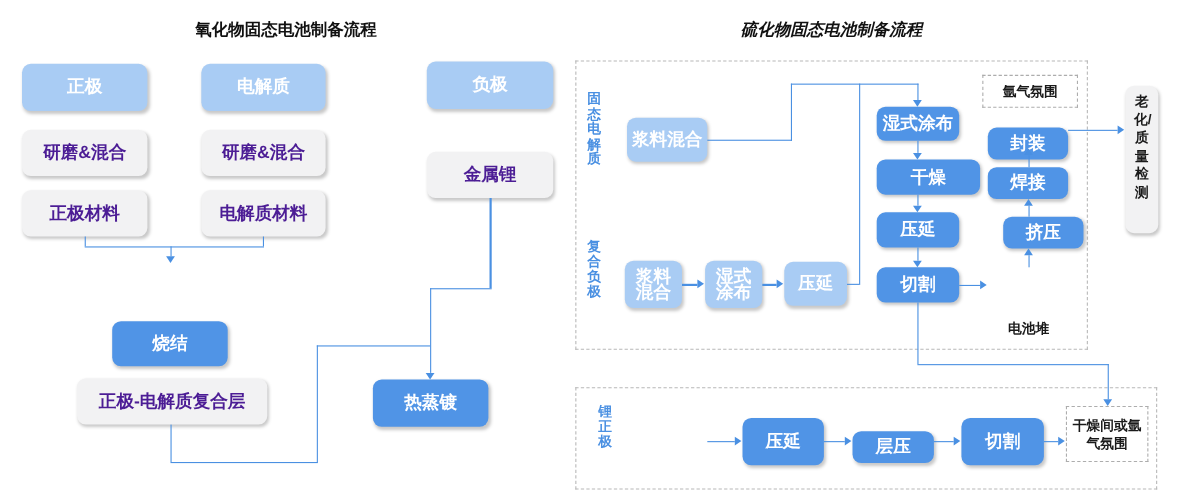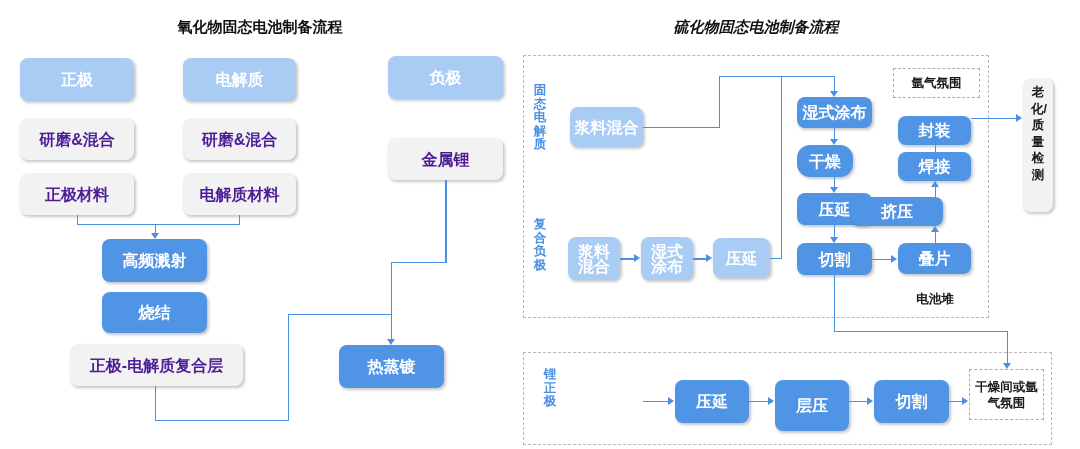--- a/index.html
+++ b/index.html
@@ -49,21 +49,20 @@
   <div class="bx lb" style="left:20px;top:58px;width:114px;height:43px;">正极</div>
   <div class="bx lb" style="left:183px;top:58px;width:113px;height:43px;">电解质</div>
   <div class="bx lb" style="left:388px;top:56px;width:115px;height:43px;">负极</div>
 
   <div class="bx gb" style="left:20px;top:118px;width:114px;height:42px;">研磨&amp;混合</div>
   <div class="bx gb" style="left:183px;top:118px;width:113px;height:42px;">研磨&amp;混合</div>
   <div class="bx gb" style="left:20px;top:173px;width:114px;height:42px;">正极材料</div>
   <div class="bx gb" style="left:183px;top:173px;width:113px;height:42px;">电解质材料</div>
   <div class="bx gb" style="left:388px;top:138px;width:115px;height:42px;">金属锂</div>
 
-  <div class="bx mb" style="left:102px;top:239px;width:105px;height:43px;">高频溅射</div>
   <div class="bx mb" style="left:102px;top:292px;width:105px;height:41px;">烧结</div>
   <div class="bx gb" style="left:70px;top:344px;width:173px;height:42px;">正极-电解质复合层</div>
   <div class="bx mb" style="left:339px;top:345px;width:105px;height:43px;">热蒸镀</div>
 
   <div class="seg" style="left:76.5px;top:215px;width:1.5px;height:9px;"></div>
   <div class="seg" style="left:238.5px;top:215px;width:1.5px;height:9px;"></div>
   <div class="seg" style="left:76.5px;top:223.5px;width:163.5px;height:1.5px;"></div>
   <div class="seg" style="left:154.5px;top:224px;width:1.5px;height:9px;"></div>
   <div class="arr-d" style="left:151px;top:233px;"></div>
 
@@ -84,37 +83,36 @@
 
   <div class="vlabel" style="left:533px;top:84px;">固态电解质</div>
   <div class="vlabel" style="left:533px;top:218px;">复合负极</div>
   <div class="vlabel" style="left:543px;top:368px;">锂正极</div>
 
   <div class="dashlbl" style="left:893px;top:68px;width:87px;height:30px;">氩气氛围</div>
 
   <div class="bx lb" style="left:570px;top:107px;width:73px;height:40px;">浆料混合</div>
 
   <div class="bx mb" style="left:797px;top:97px;width:75px;height:31px;">湿式涂布</div>
-  <div class="bx mb" style="left:797px;top:145px;width:56px;height:32px;border-radius:13px;">干燥</div>
+  <div class="bx mb" style="left:797px;top:145px;width:94px;height:32px;">干燥</div>
   <div class="bx mb" style="left:797px;top:193px;width:75px;height:32px;">压延</div>
   <div class="bx mb" style="left:797px;top:243px;width:75px;height:32px;">切割</div>
 
   <div class="bx mb" style="left:898px;top:92px;width:73px;height:29px;margin-top:24px;">封装</div>
   <div class="bx mb" style="left:898px;top:152px;width:73px;height:29px;">焊接</div>
-  <div class="bx mb" style="left:851px;top:197px;width:92px;height:29px;">挤压</div>
-  <div class="bx mb" style="left:898px;top:243px;width:73px;height:31px;">叠片</div>
+  <div class="bx mb" style="left:912px;top:197px;width:73px;height:29px;">挤压</div>
 
   <div class="bx lb wrap3" style="left:568px;top:237px;width:52px;height:43px;">浆料混合</div>
   <div class="bx lb wrap3" style="left:641px;top:237px;width:52px;height:43px;">湿式涂布</div>
   <div class="bx lb" style="left:713px;top:238px;width:57px;height:40px;">压延</div>
 
   <div class="freelbl" style="left:905px;top:291px;width:60px;">电池堆</div>
 
   <div class="bx mb" style="left:675px;top:380px;width:74px;height:43px;">压延</div>
-  <div class="bx mb" style="left:775px;top:380px;width:74px;height:51px;">层压</div>
+  <div class="bx mb" style="left:775px;top:392px;width:74px;height:29px;">层压</div>
   <div class="bx mb" style="left:874px;top:380px;width:75px;height:43px;">切割</div>
 
   <div class="dashlbl" style="left:969px;top:369px;width:75px;height:51px;padding:4px 5px;">干燥间或氩气氛围</div>
 
   <div class="vbox" style="left:1023px;top:78px;width:30px;height:134px;">老化/质量检测</div>
 
   <div class="seg" style="left:643px;top:126.5px;width:76.5px;height:1.5px;"></div>
   <div class="seg" style="left:718.5px;top:75.5px;width:1.5px;height:52px;"></div>
   <div class="seg" style="left:718.5px;top:75.5px;width:116px;height:1.5px;"></div>
   <div class="seg" style="left:833.5px;top:75.5px;width:1.5px;height:16px;"></div>

